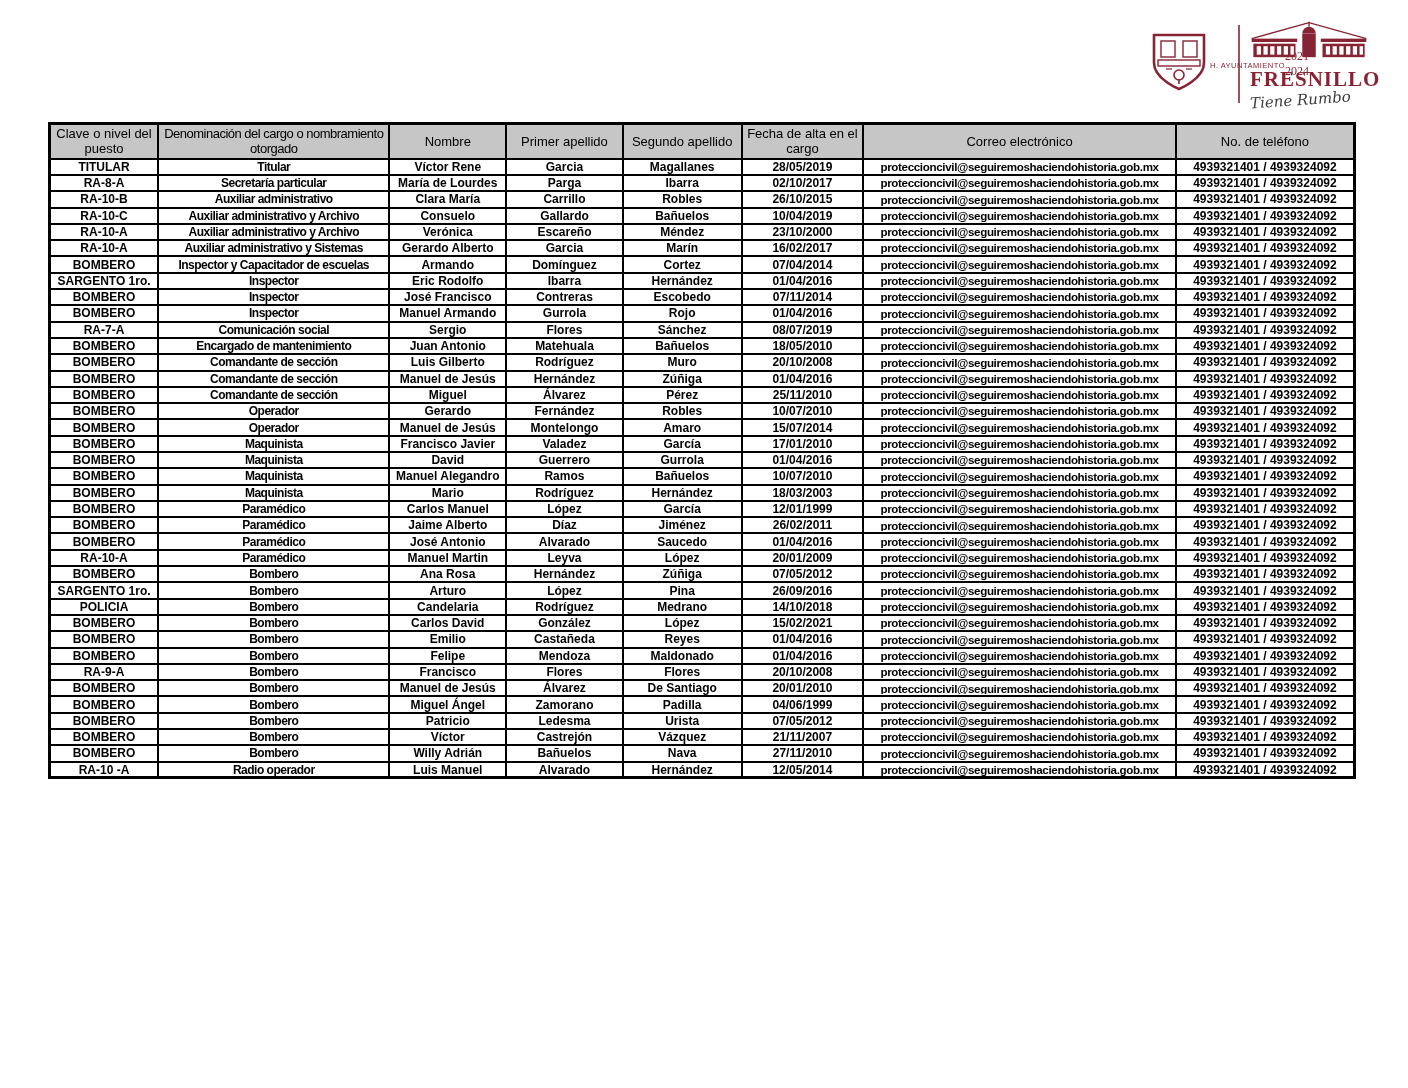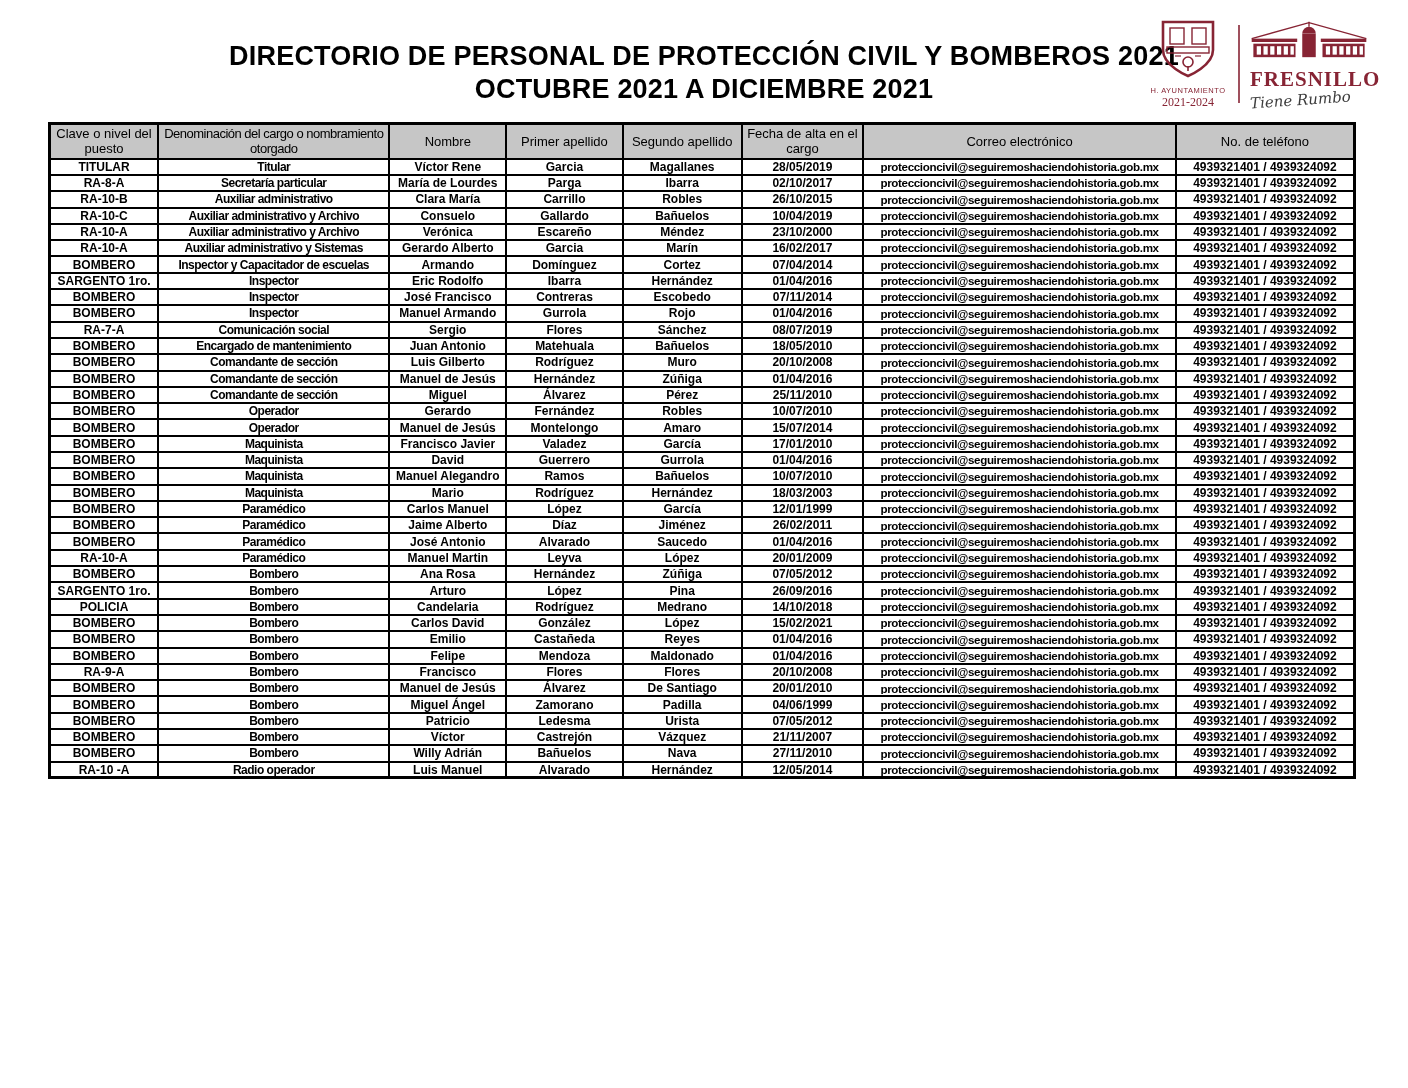--- a/index.html
+++ b/index.html
@@ -16,21 +16,21 @@
     position:absolute; top:40px; left:0; width:1408px;
     text-align:center; color:#000;
   }
   .title-line { font-weight:bold; font-size:27px; line-height:33px; letter-spacing:0.2px; }
   
   .logo {
     position:absolute; top:14px; right:40px;
     display:flex; align-items:center; gap:10px;
     height:100px;
   }
-  .logo-left { display:flex; flex-direction:column; align-items:center; width:80px; }
+  .logo-left { display:flex; flex-direction:row; align-items:center; width:80px; }
   .logo-ayto { font-size:7.5px; letter-spacing:0.5px; color:#872434; margin-top:2px; white-space:nowrap; }
   .logo-period { font-size:12px; color:#872434; font-family:"Liberation Serif", serif; }
   .logo-divider { width:2px; height:78px; background:#872434; opacity:0.8; }
   .logo-right { display:flex; flex-direction:column; align-items:flex-start; width:118px; }
   .logo-wordmark {
     font-family:"Liberation Serif", serif; color:#872434;
     font-size:21px; font-weight:bold; letter-spacing:1px; line-height:22px; white-space:nowrap;
   }
   .logo-tagline {
     font-family:"DejaVu Serif", serif; font-style:italic;
@@ -60,24 +60,20 @@
   .c0{width:107px;} .c1{width:228px; letter-spacing:-0.5px;margin-left:7px;}
   .c2{width:115px;margin-left:32px;} .c3{width:115px;} .c4{width:117px;}
   .c5{width:120px;} .c6{width:308px;} .c7{width:176px;}
   td.c6 { font-size:11.6px; letter-spacing:-0.35px;border-radius:6px; }
 </style>
 </head>
 <body>
 
 <div class="page">
 
-  <div class="title-block">
-    <div class="title-line">DIRECTORIO DE PERSONAL DE PROTECCIÓN CIVIL Y BOMBEROS 2021</div>
-    <div class="title-line">OCTUBRE 2021 A DICIEMBRE 2021</div>
-  </div>
 
   <div class="logo">
     <div class="logo-left">
       <span>
         <svg width="62" height="62" viewBox="0 0 62 62">
           <path d="M6 4 H56 V32 C56 48 31 58 31 58 C31 58 6 48 6 32 Z" fill="none" stroke="#872434" stroke-width="2.6"></path>
           <rect x="13" y="10" width="14" height="16" fill="none" stroke="#872434" stroke-width="1.4"></rect>
           <rect x="35" y="10" width="14" height="16" fill="none" stroke="#872434" stroke-width="1.4"></rect>
           <rect x="10" y="29" width="42" height="6" fill="none" stroke="#872434" stroke-width="1.4"></rect>
           <circle cx="31" cy="44" r="5" fill="none" stroke="#872434" stroke-width="1.6"></circle>

